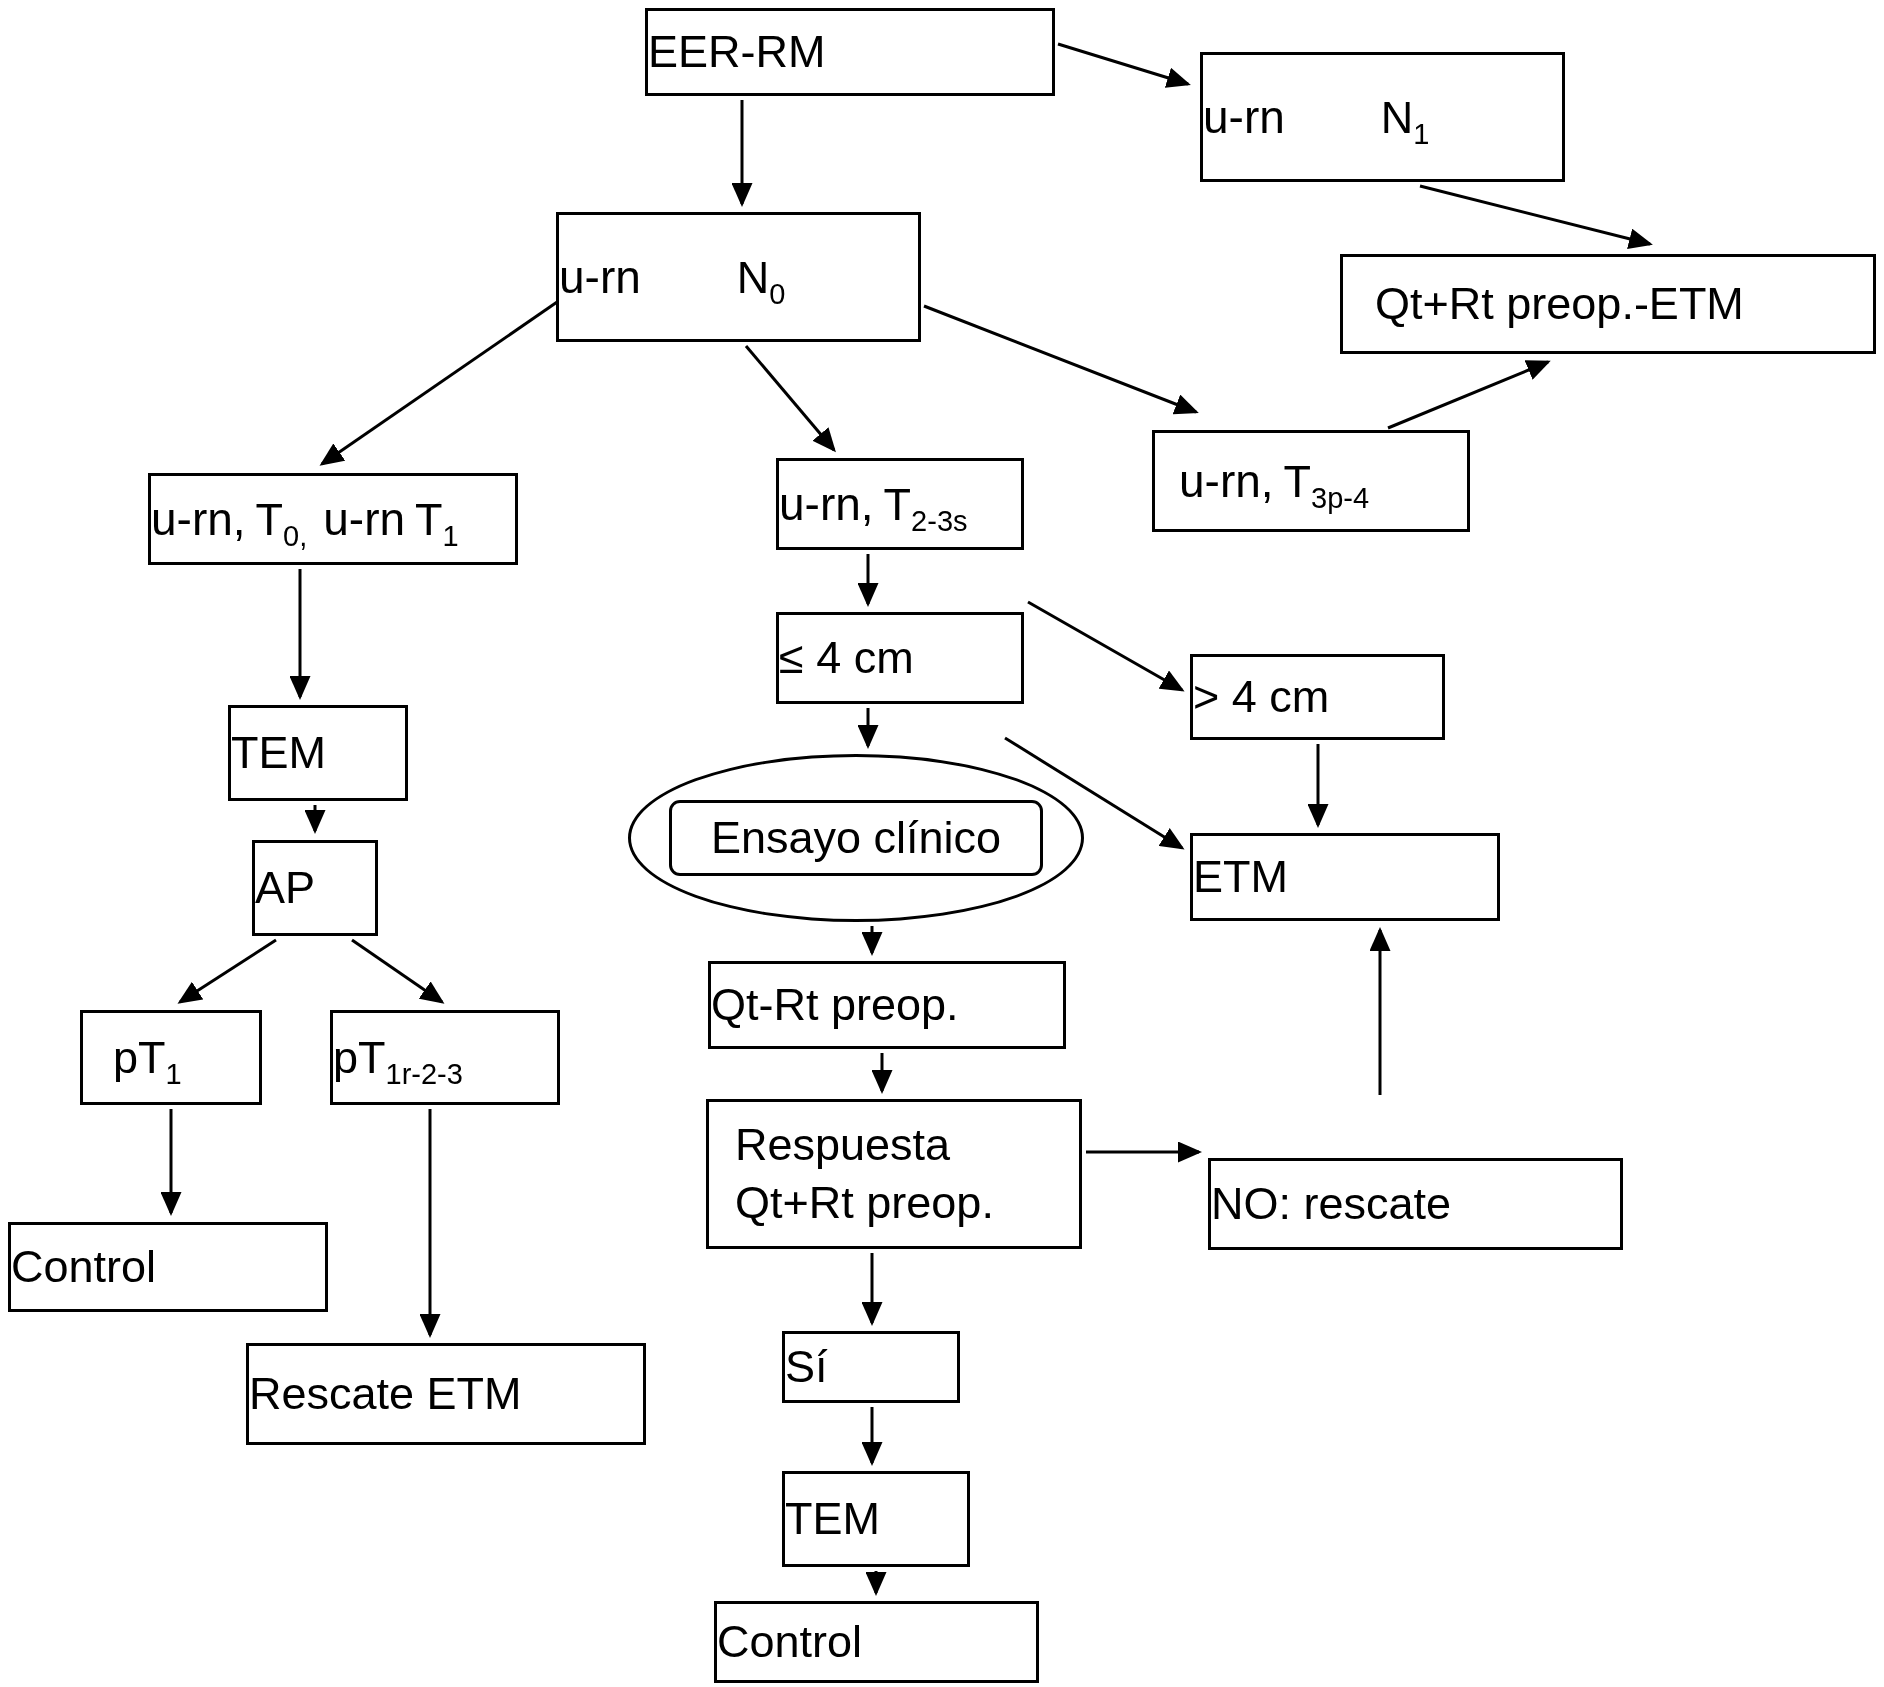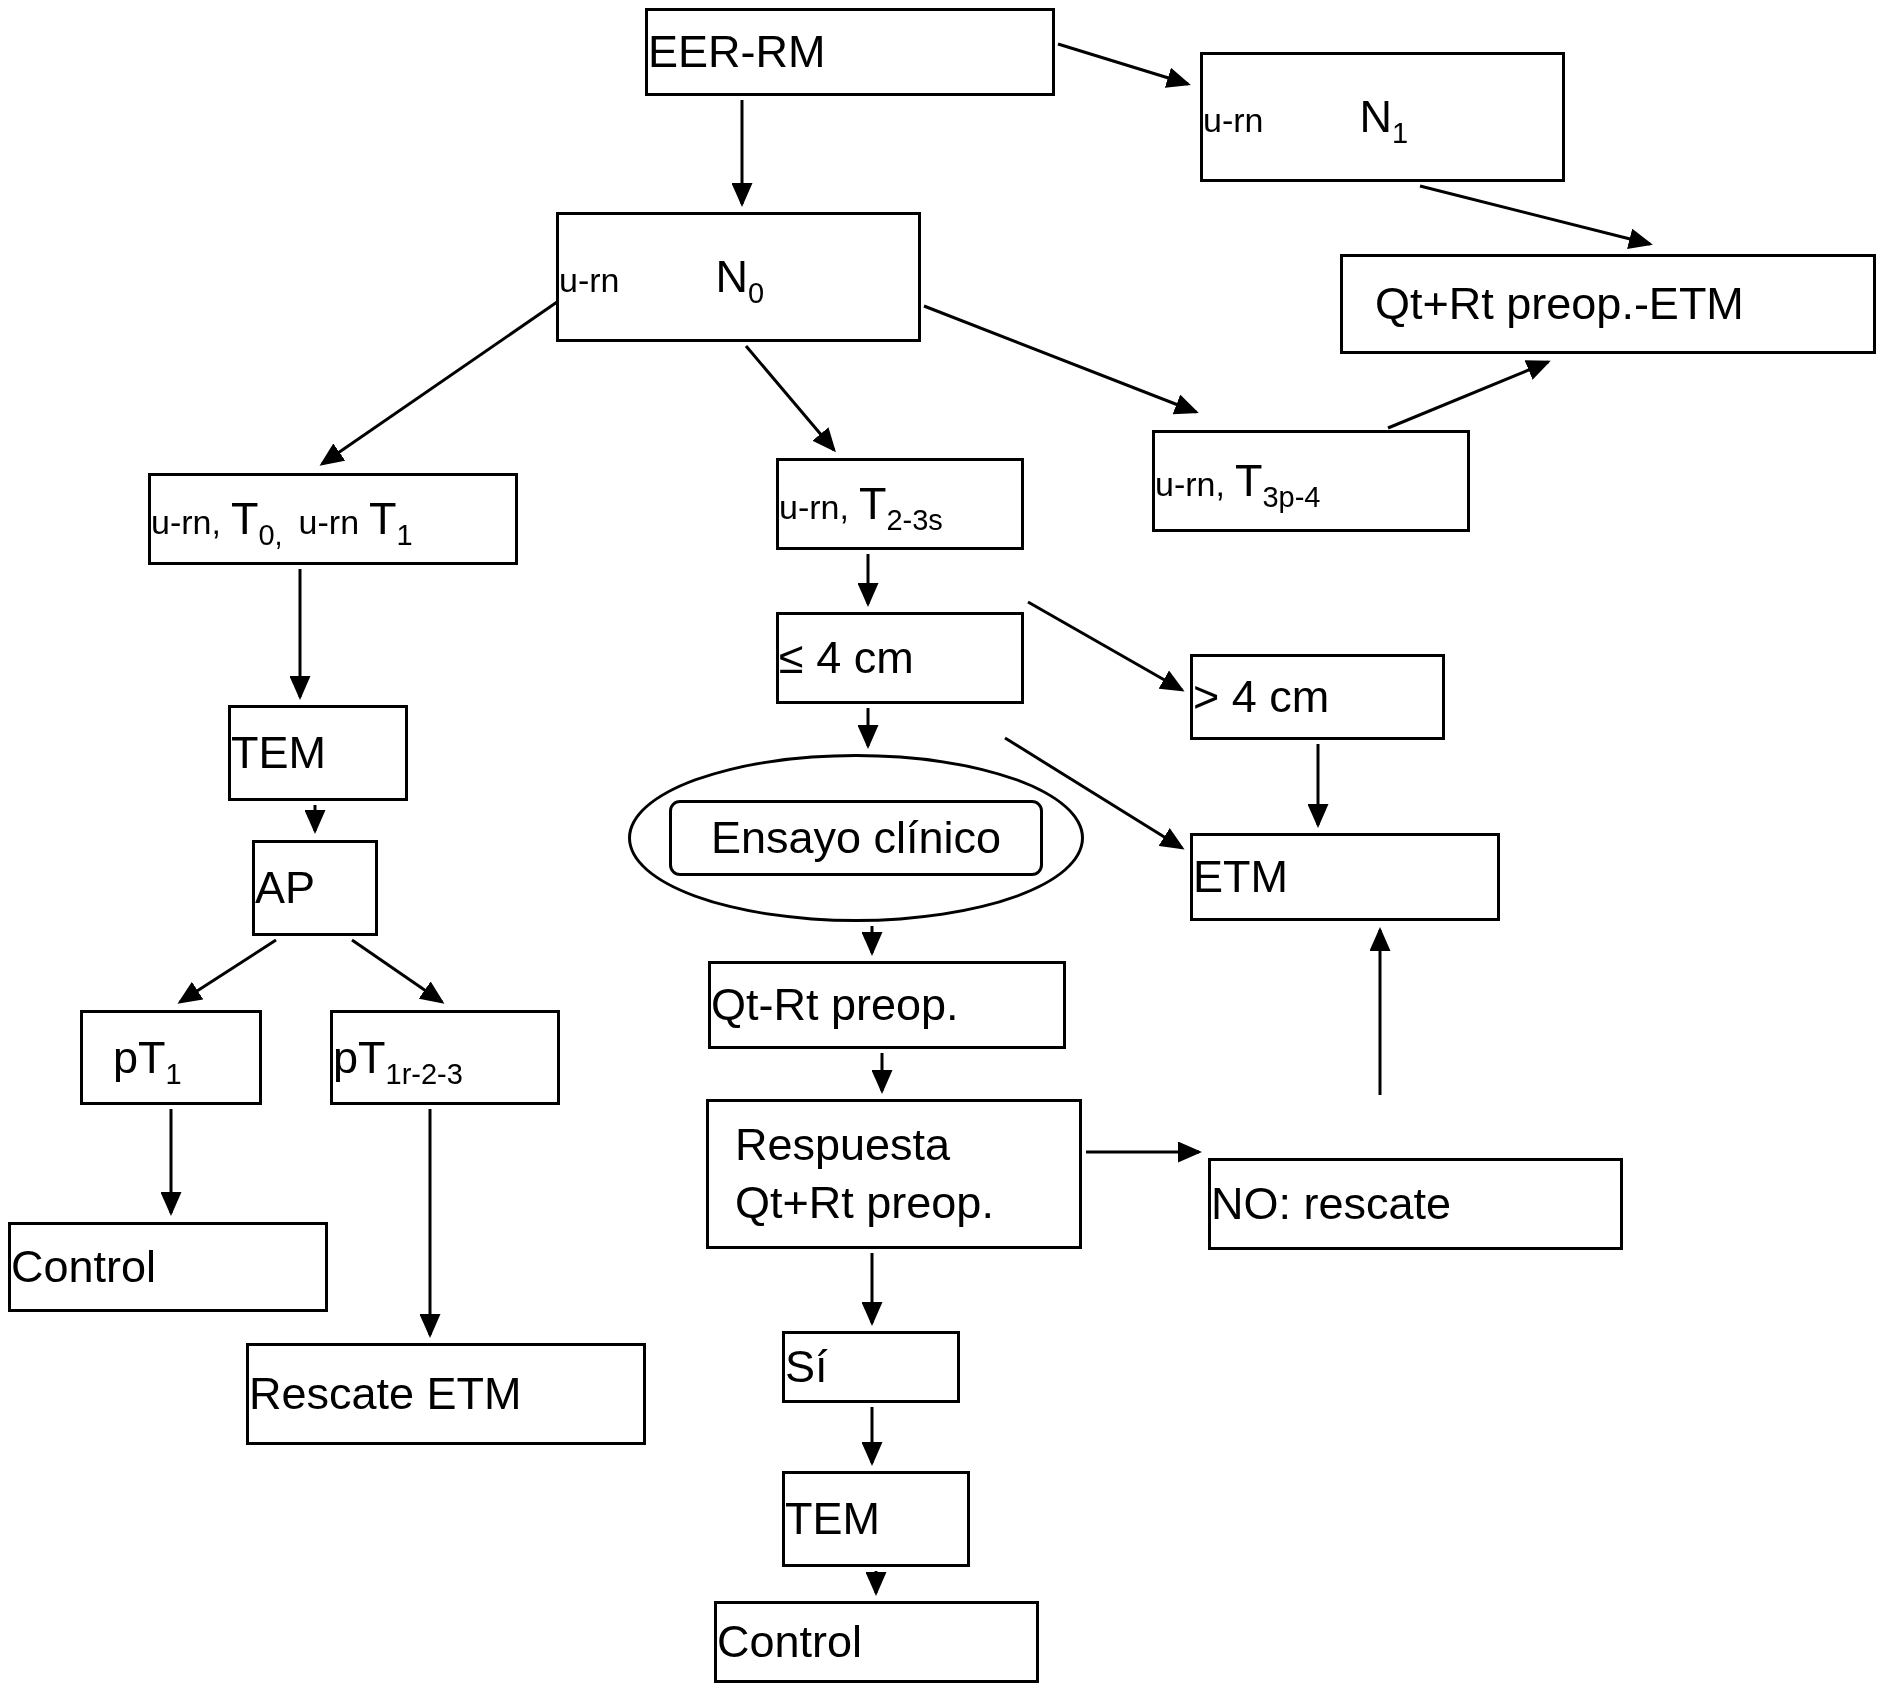--- a/index.html
+++ b/index.html
@@ -5,21 +5,21 @@
   html, body { margin: 0; padding: 0; background: #ffffff; }
   body { font-family: "Liberation Sans", "DejaVu Sans", sans-serif; color: #000; }
   .canvas { position: relative; width: 1884px; height: 1687px; background: #ffffff; overflow: hidden; }
   .arrows { position: absolute; left: 0; top: 0; }
   .node {
     position: absolute; background: #ffffff; border: 3px solid #000;
     display: flex; align-items: center; justify-content: flex-start;
     font-size: 45px; box-sizing: border-box;
   }
   .row { white-space: nowrap; }
-  .sm  { font-size: 34px; margin-top: 40px; }
+  .sm  { font-size: 46px; margin-top: 40px; }
   .big { font-size: 45px; }
   .sub { font-size: 29px; display: inline-block; transform: translateY(11px); }
   .gap   { display: inline-block; width: 96px; }
   .gap-s { display: inline-block; width: 10px; }
   .gap-m { display: inline-block; width: 16px; }
   .ellipse {
     position: absolute; border: 3px solid #000; border-radius: 50%;
     display: flex; align-items: center; justify-content: center;
     background: #ffffff; box-sizing: border-box;
   }
@@ -85,21 +85,21 @@
   </div>
 
   <div class="node" style="left:148px;top:473px;width:370px;height:92px;">
     <span class="row"><span class="sm">u-rn,</span><span class="gap-s"></span><span class="big">T</span><span class="sub">0,</span><span class="gap-m"></span><span class="sm">u-rn</span><span class="gap-s"></span><span class="big">T</span><span class="sub">1</span></span>
   </div>
 
   <div class="node" style="left:776px;top:458px;width:248px;height:92px;">
     <span class="row"><span class="sm">u-rn,</span><span class="gap-s"></span><span class="big">T</span><span class="sub">2-3s</span></span>
   </div>
 
-  <div class="node" style="left:1152px;top:430px;width:318px;height:102px;">
+  <div class="node" style="left:1152px;top:430px;width:318px;height:102px;padding-left:24px;">
     <span class="row"><span class="sm">u-rn,</span><span class="gap-s"></span><span class="big">T</span><span class="sub">3p-4</span></span>
   </div>
 
   <div class="node" style="left:228px;top:705px;width:180px;height:96px;">
     <span class="row">TEM</span>
   </div>
 
   <div class="node" style="left:252px;top:840px;width:126px;height:96px;">
     <span class="row">AP</span>
   </div>

